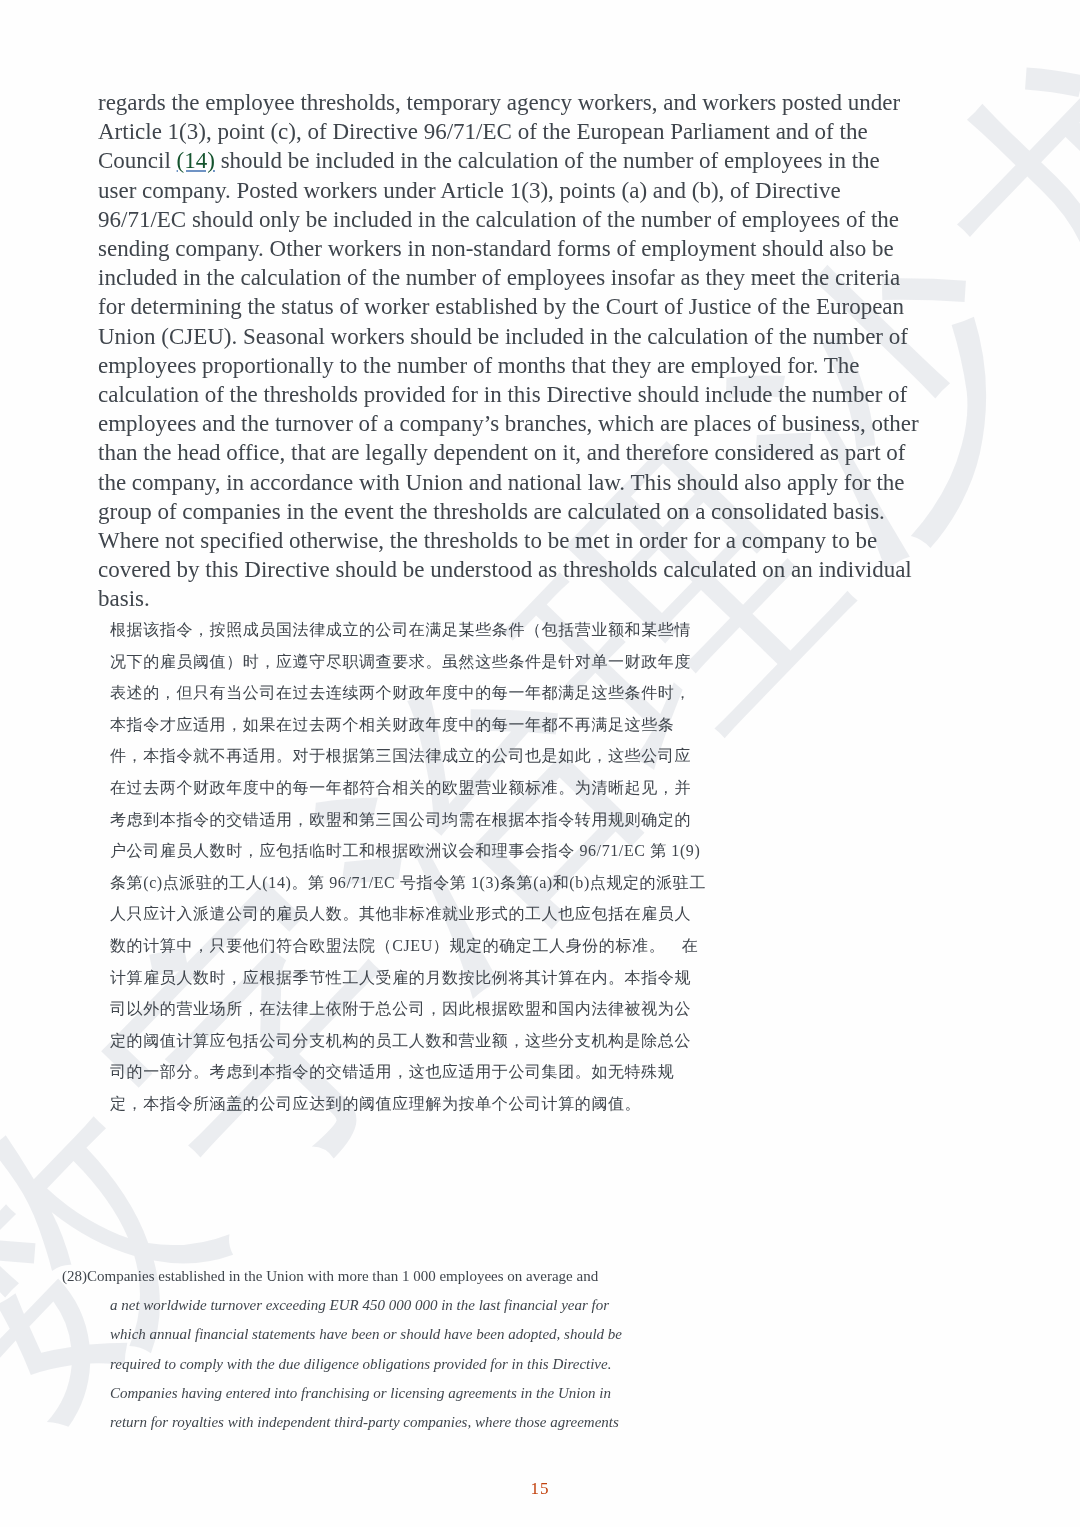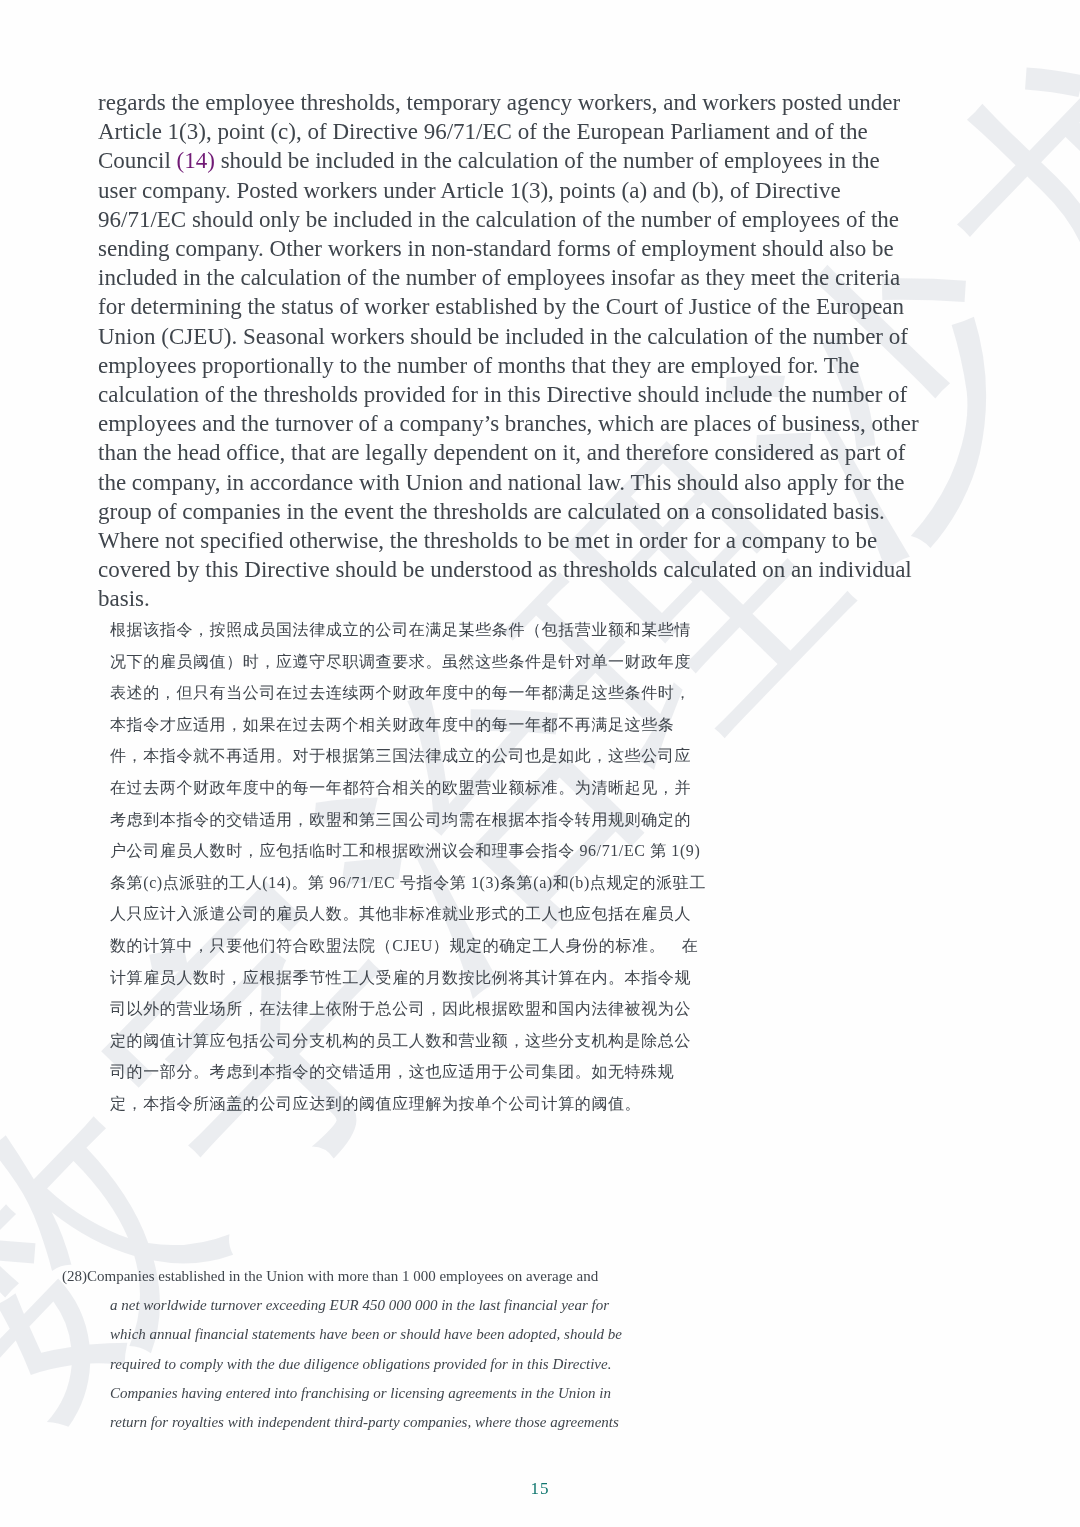--- a/index.html
+++ b/index.html
@@ -42,30 +42,31 @@
     font-size: 16px; line-height: 31.6px;
     letter-spacing: 0.6px;
   }
   .para-28 {
     left: 62px; top: 1262px; width: 958px;
     font-size: 15px; line-height: 29.2px;
   }
   .line { white-space: nowrap; }
   .para-28 .cont { padding-left: 48px; font-style: italic; }
   .ref-link {
-    color: #701a75;
+    color: #14532d;
+    text-decoration: underline;
     text-decoration-color: #6f93c4;
     cursor: pointer;
   }
   .page-num {
     position: absolute;
     left: 0; top: 1479px; width: 1080px;
     text-align: center;
     font-size: 17px;
-    color: #0f766e;
+    color: #c2410c;
     letter-spacing: 1px;
   }
 </style>
 </head>
 <body>
 
 <div class="page">
 
   <div class="watermark">数字治理沙龙</div>
 

